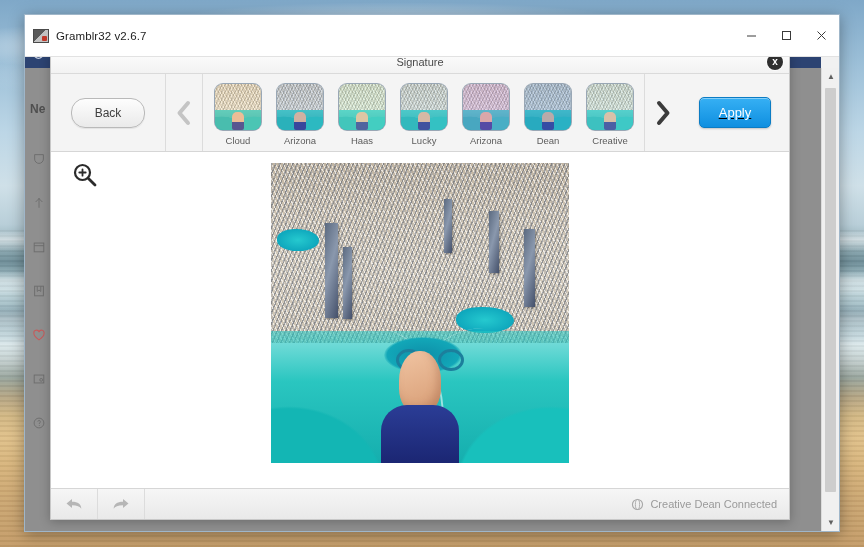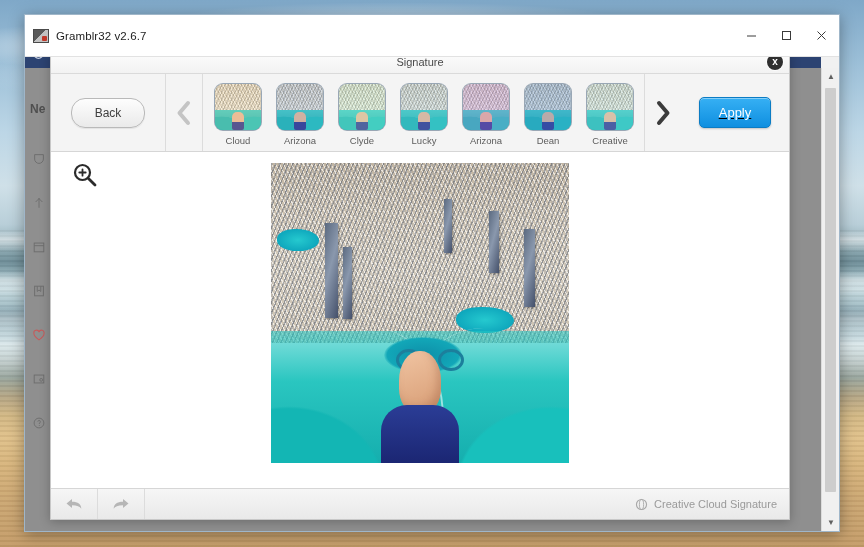--- a/index.html
+++ b/index.html
@@ -454,21 +454,21 @@
             </div>
             <div class="thumb-label">Arizona</div>
           </div>
           <div class="thumb-item">
             <div class="thumb-img">
               <div class="city"></div>
               <div class="slide"></div>
               <div class="legs"></div>
               <div class="tint" style="background: rgba(190, 255, 220, 0.26);"></div>
             </div>
-            <div class="thumb-label">Clyde</div>
+            <div class="thumb-label">Haas</div>
           </div>
           <div class="thumb-item">
             <div class="thumb-img">
               <div class="city"></div>
               <div class="slide"></div>
               <div class="legs"></div>
               <div class="tint" style="background: rgba(150, 210, 235, 0.22);"></div>
             </div>
             <div class="thumb-label">Lucky</div>
           </div>
@@ -553,18 +553,18 @@
             <path d="M12 3 L17.5 7.5 L12 12 V9.2 c-5 0-8 1.3-9.3 3.6 C2.8 8 6 5.8 12 5.8 Z" fill="currentColor"></path>
           </svg>
       </div>
       <div id="cc-status">
         <span id="cc-icon">
           <svg width="13" height="13" viewBox="0 0 16 16">
               <circle cx="8" cy="8" r="6.2" fill="none" stroke="currentColor" stroke-width="1.4"></circle>
               <ellipse cx="8" cy="8" rx="2.6" ry="6.2" fill="none" stroke="currentColor" stroke-width="1.1"></ellipse>
             </svg>
         </span>
-        <span>Creative Cloud Signature</span>
+        <span>Creative Dean Connected</span>
       </div>
     </div>
 
   </div>
 </div>
 
 </body></html>

